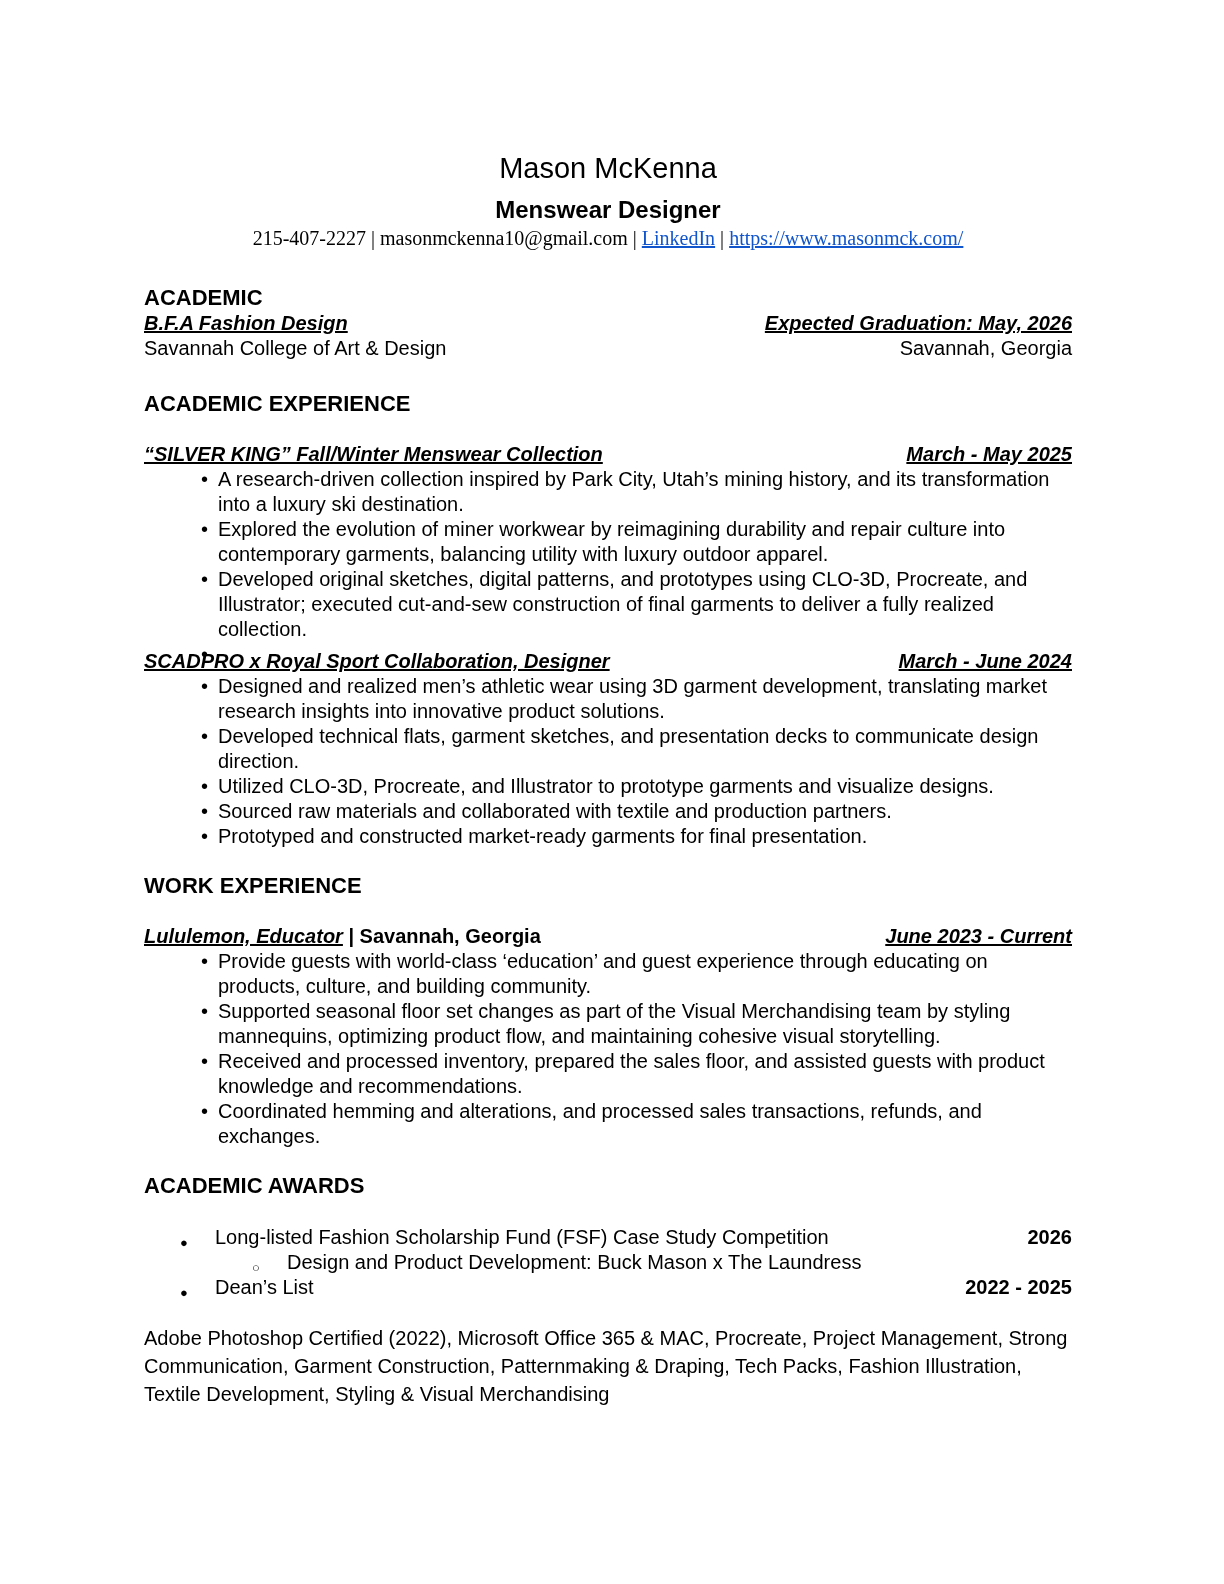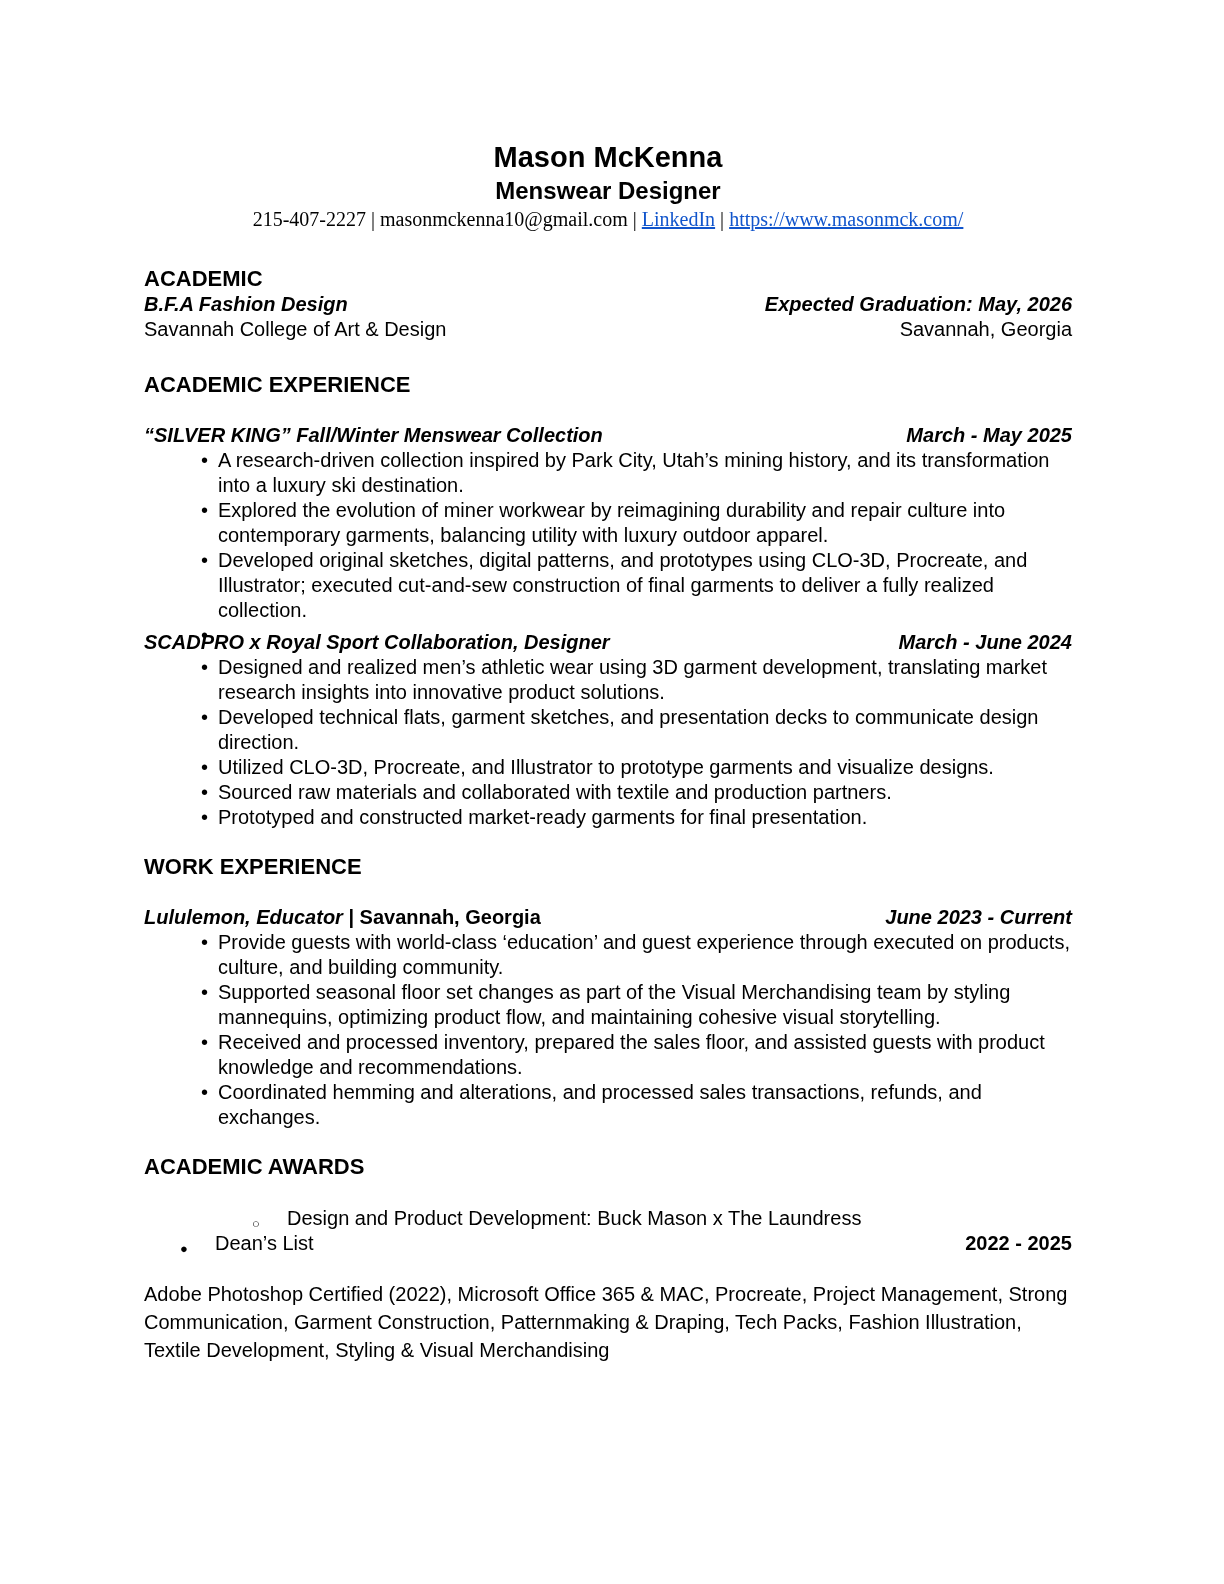--- a/index.html
+++ b/index.html
@@ -10,31 +10,31 @@
     height: 1584px;
     margin: 0 auto;
     padding: 140px 152px 60px 144px;
     background: #ffffff;
     color: #000000;
     font-family: "Liberation Sans", sans-serif;
     font-size: 20px;
     line-height: 25px;
   }
   .header { text-align: center; }
-  .person-name { font-size: 29px; line-height: 34px; font-weight: bold; margin: 0; }
+  .person-name { font-size: 29px; line-height: 34px; font-weight: normal; margin: 11px; }
   .person-title { font-size: 24px; line-height: 28px; font-weight: bold; margin: 3px 0 0 0; }
   .contact { margin: 2px 0 0 0; font-size: 20px; font-family: Liberation Serif, serif; }
   a.link { color: var(--link-color, #1155cc); text-decoration: underline; cursor: pointer; }
   .section { margin-top: 30px; }
   .section.first { margin-top: 34px; }
   .section.tight { margin-top: 24px; }
   h3.heading { font-size: 22px; line-height: 26px; font-weight: bold; margin: 0; }
   .row { display: flex; justify-content: space-between; }
   .row .right { text-align: right; white-space: nowrap; padding-left: 20px; }
-  .bi { font-weight: bold; font-style: italic; }
+  .bi { font-weight: bold; font-style: italic; text-decoration: underline; }
   .b { font-weight: bold; }
   .entry { margin-top: 25px; }
   .entry.no-gap { margin-top: 7px; }
   .entry-head { display: flex; justify-content: space-between; }
   .entry-head .dates { white-space: nowrap; padding-left: 20px; }
   ul.bullets { list-style: none; margin: 0; padding: 0; }
   ul.bullets li { position: relative; padding-left: 74px; }
   ul.bullets li::before { content: "\2022"; position: absolute; left: 57px; top: 0; }
   .awards-list { margin-top: 26px; }
   .award { display: flex; justify-content: space-between; }
@@ -112,31 +112,35 @@
 
     <div class="entry">
       <div class="entry-head">
         <span>
           <span class="bi">Lululemon, Educator</span>
           <span class="b">| Savannah, Georgia</span>
         </span>
         <span class="bi dates">June 2023 - Current</span>
       </div>
       <ul class="bullets">
-        <li>Provide guests with world-class ‘education’ and guest experience through executed on products, culture, and building community.</li>
+        <li>Provide guests with world-class ‘education’ and guest experience through educating on products, culture, and building community.</li>
         <li>Supported seasonal floor set changes as part of the Visual Merchandising team by styling mannequins, optimizing product flow, and maintaining cohesive visual storytelling.</li>
         <li>Received and processed inventory, prepared the sales floor, and assisted guests with product knowledge and recommendations.</li>
         <li>Coordinated hemming and alterations, and processed sales transactions, refunds, and exchanges.</li>
       </ul>
     </div>
   </section>
 
   <section class="section tight">
     <h3 class="heading">ACADEMIC AWARDS</h3>
     <div class="awards-list">
+      <div class="award">
+        <span class="award-label">Long-listed Fashion Scholarship Fund (FSF) Case Study Competition</span>
+        <span class="award-year">2026</span>
+      </div>
       <div class="award-sub">Design and Product Development: Buck Mason x The Laundress</div>
       <div class="award">
         <span class="award-label">Dean’s List</span>
         <span class="award-year">2022 - 2025</span>
       </div>
     </div>
   </section>
 
   <section class="section tight">
     <p class="skills-text">Adobe Photoshop Certified (2022), Microsoft Office 365 &amp; MAC, Procreate, Project Management, Strong Communication, Garment Construction, Patternmaking &amp; Draping, Tech Packs, Fashion Illustration, Textile Development, Styling &amp; Visual Merchandising</p>

